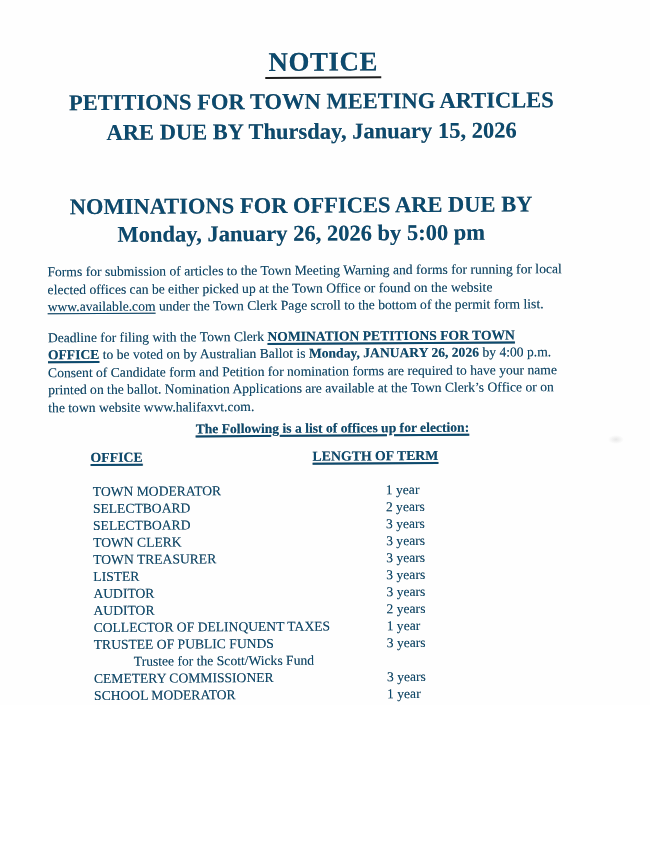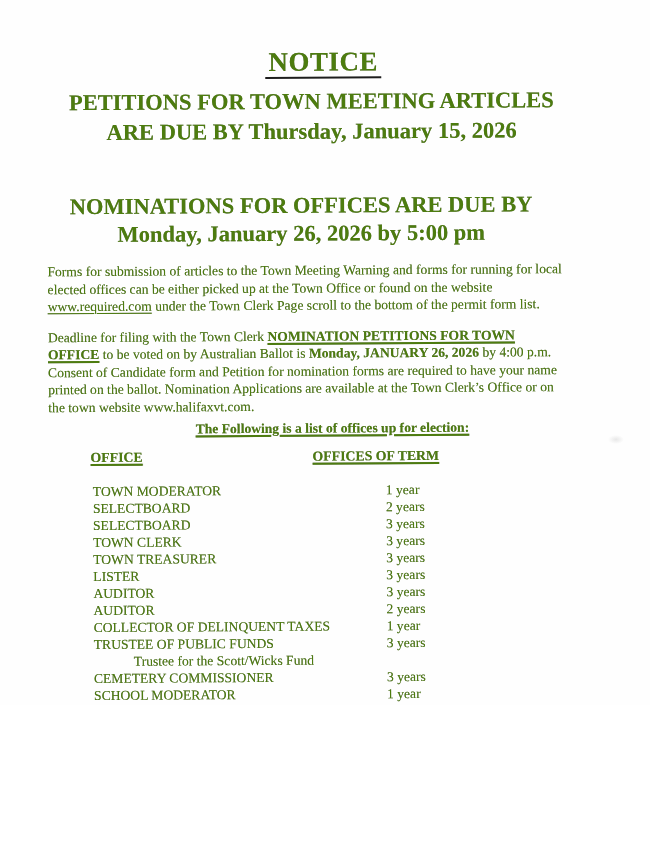--- a/index.html
+++ b/index.html
@@ -7,21 +7,21 @@
     margin: 0;
     padding: 0;
     background: #ffffff;
   }
   .page {
     position: relative;
     width: 650px;
     height: 705px;
     background: #fefefe;
     overflow: hidden;
-    color: #4d7c0f;
+    color: #0c4a6e;
     font-family: "Liberation Serif", "DejaVu Serif", serif;
   }
   .tilt {
     transform: rotate(-0.35deg);
     transform-origin: 40% 50%;
     text-shadow: 0 0 0.5px rgba(55,55,55,0.55);
   }
   .notice-h {
     margin: 0;
     padding-top: 47px;
@@ -118,38 +118,38 @@
     </div>
 
     <div class="h-big second">
       <div>NOMINATIONS FOR OFFICES ARE DUE BY</div>
       <div>Monday, January 26, 2026 by 5:00 pm</div>
     </div>
 
     <div class="para">
         <div class="pline"><span>Forms for submission of articles to the Town Meeting Warning and forms for running for local</span></div>
         <div class="pline"><span>elected offices can be either picked up at the Town Office or found on the website</span></div>
-        <div class="pline"><span class="seg-u">www.required.com</span><span> under the Town Clerk Page scroll to the bottom of the permit form list.</span></div>
+        <div class="pline"><span class="seg-u">www.available.com</span><span> under the Town Clerk Page scroll to the bottom of the permit form list.</span></div>
       </div>
 
     <div class="para para2">
         <div class="pline"><span>Deadline for filing with the Town Clerk </span><span class="seg-bu">NOMINATION PETITIONS FOR TOWN</span></div>
         <div class="pline"><span class="seg-bu">OFFICE</span><span> to be voted on by Australian Ballot is </span><span class="seg-b">Monday, JANUARY 26, 2026</span><span> by 4:00 p.m.</span></div>
         <div class="pline"><span>Consent of Candidate form and Petition for nomination forms are required to have your name</span></div>
         <div class="pline"><span>printed on the ballot. Nomination Applications are available at the Town Clerk’s Office or on</span></div>
         <div class="pline"><span>the town website www.halifaxvt.com.</span></div>
       </div>
 
     <div class="intro">
       <span class="ul">The Following is a list of offices up for election:</span>
     </div>
 
     <div class="thead">
       <span class="th-office"><span class="ul">OFFICE</span></span>
-      <span class="th-term"><span class="ul">OFFICES OF TERM</span></span>
+      <span class="th-term"><span class="ul">LENGTH OF TERM</span></span>
     </div>
 
     <div class="rows" id="rows">
         <div class="trow">
           <span class="office">TOWN MODERATOR</span>
           <span class="term">1 year</span>
         </div>
         <div class="trow">
           <span class="office">SELECTBOARD</span>
           <span class="term">2 years</span>

